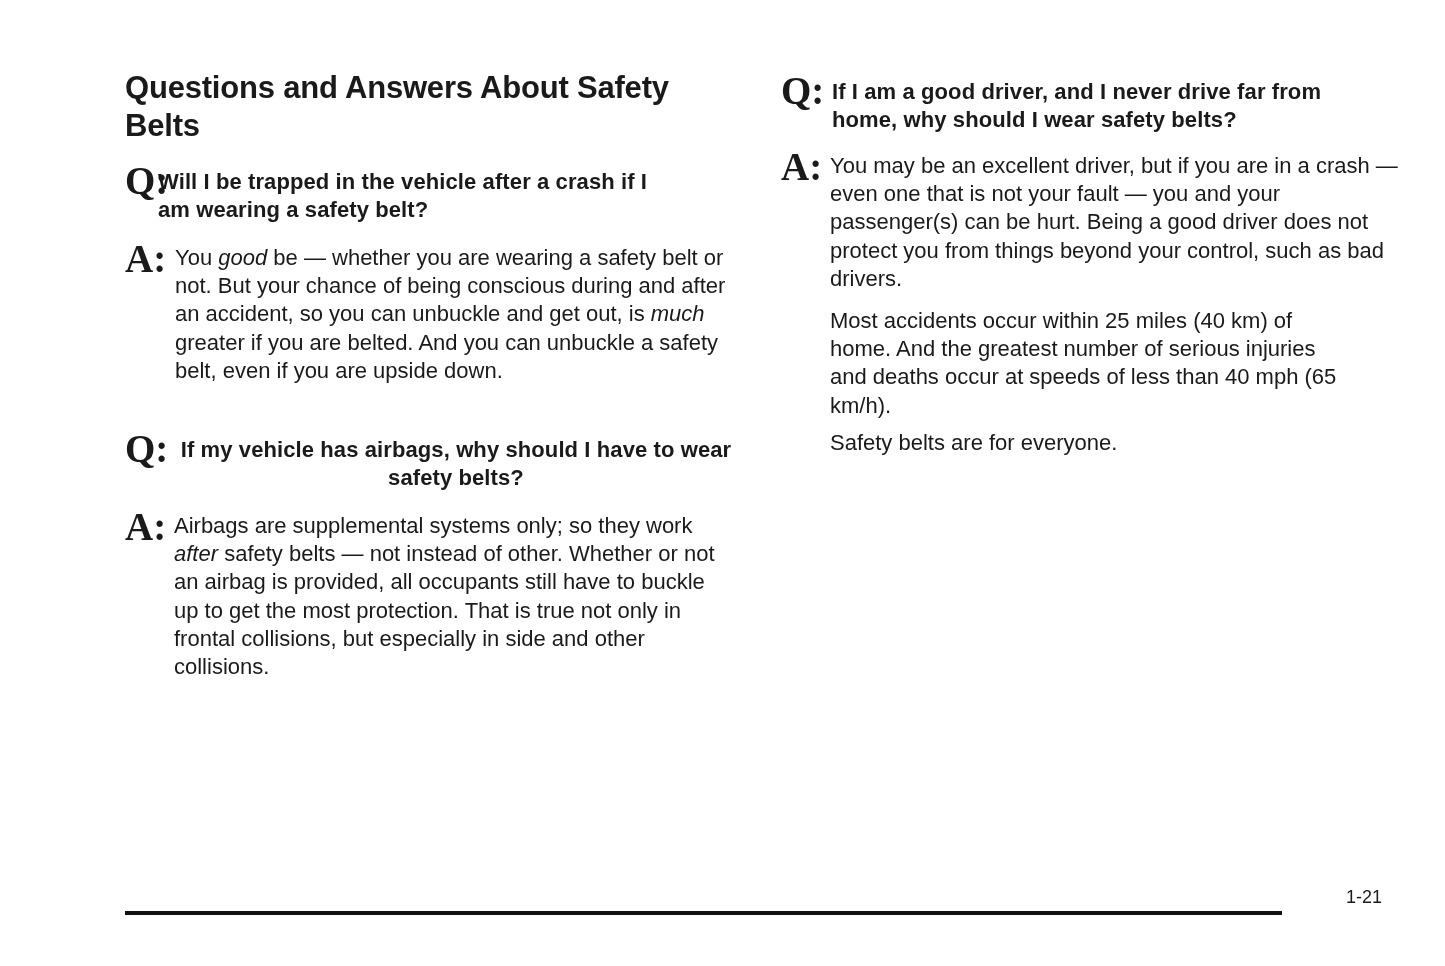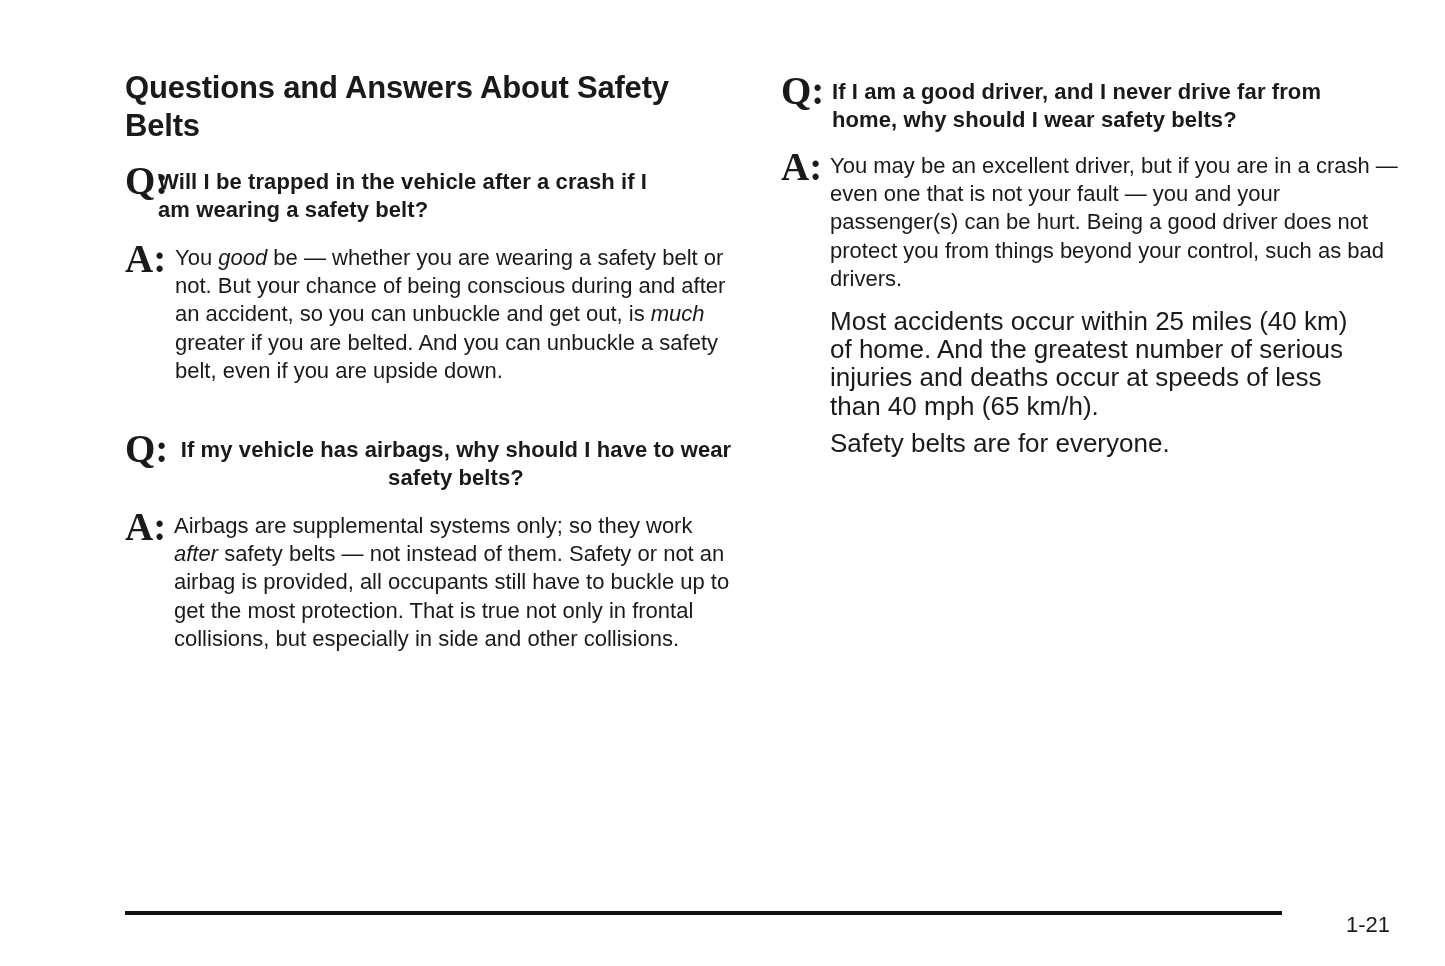--- a/index.html
+++ b/index.html
@@ -20,28 +20,28 @@
       font-family: "Liberation Serif", serif; font-weight: bold;
       font-size: 39px; line-height: 30px;
     }
     .qa .q-text {
       font-weight: bold; font-size: 22px; line-height: 27.5px; letter-spacing: 0.1px;
     }
     .qa .a-text {
       font-size: 22px; line-height: 28.2px;
     }
     .para {
-      position: absolute; font-size: 26px; line-height: 28.2px;
+      position: absolute; font-size: 22px; line-height: 28.2px;
     }
     em { font-style: italic; }
     .rule {
       position: absolute; left: 125px; top: 911px; width: 1157px; height: 4px; background: #111;
     }
     .page-num {
-      position: absolute; left: 1346px; top: 912px; font-size: 22px; line-height: 26px;
+      position: absolute; left: 1346px; top: 884px; font-size: 18px; line-height: 26px;
     }
   </style>
 </head>
 <body>
 
 <h1 class="title">Questions and Answers About Safety Belts</h1>
 
 <div class="qa" style="left:125px; top:168px; width:600px;">
   <span class="mark" style="top:-2px;">Q:</span>
   <div class="q-text" style="margin-left:33px; width:520px;">Will I be trapped in the vehicle after a crash if I am wearing a safety belt?</div>
@@ -50,21 +50,21 @@
   <span class="mark">A:</span>
   <div class="a-text" style="margin-left:50px; width:562px;"><span>You </span><em>good</em><span> be — whether you are wearing a safety belt or not. But your chance of being conscious during and after an accident, so you can unbuckle and get out, is </span><em>much</em><span> greater if you are belted. And you can unbuckle a safety belt, even if you are upside down.</span></div>
 </div>
 
 <div class="qa" style="left:125px; top:436px; width:612px;">
   <span class="mark" style="top:-2px;">Q:</span>
   <div class="q-text" style="margin-left:51px; width:560px;text-align:center;">If my vehicle has airbags, why should I have to wear safety belts?</div>
 </div>
 <div class="qa" style="left:125px; top:512px; width:612px;">
   <span class="mark">A:</span>
-  <div class="a-text" style="margin-left:49px; width:560px;"><span>Airbags are supplemental systems only; so they work </span><em>after</em><span> safety belts — not instead of them. Safety or not an airbag is provided, all occupants still have to buckle up to get the most protection. That is true not only in frontal collisions, but especially in side and other collisions.</span></div>
+  <div class="a-text" style="margin-left:49px; width:560px;"><span>Airbags are supplemental systems only; so they work </span><em>after</em><span> safety belts — not instead of other. Whether or not an airbag is provided, all occupants still have to buckle up to get the most protection. That is true not only in frontal collisions, but especially in side and other collisions.</span></div>
 </div>
 
 <div class="qa" style="left:781px; top:78px; width:620px;">
   <span class="mark" style="top:-2px;">Q:</span>
   <div class="q-text" style="margin-left:51px; width:560px;">If I am a good driver, and I never drive far from home, why should I wear safety belts?</div>
 </div>
 <div class="qa" style="left:781px; top:152px; width:620px;">
   <span class="mark">A:</span>
   <div class="a-text" style="margin-left:49px; width:568px;">You may be an excellent driver, but if you are in a crash — even one that is not your fault — you and your passenger(s) can be hurt. Being a good driver does not protect you from things beyond your control, such as bad drivers.</div>
 </div>

